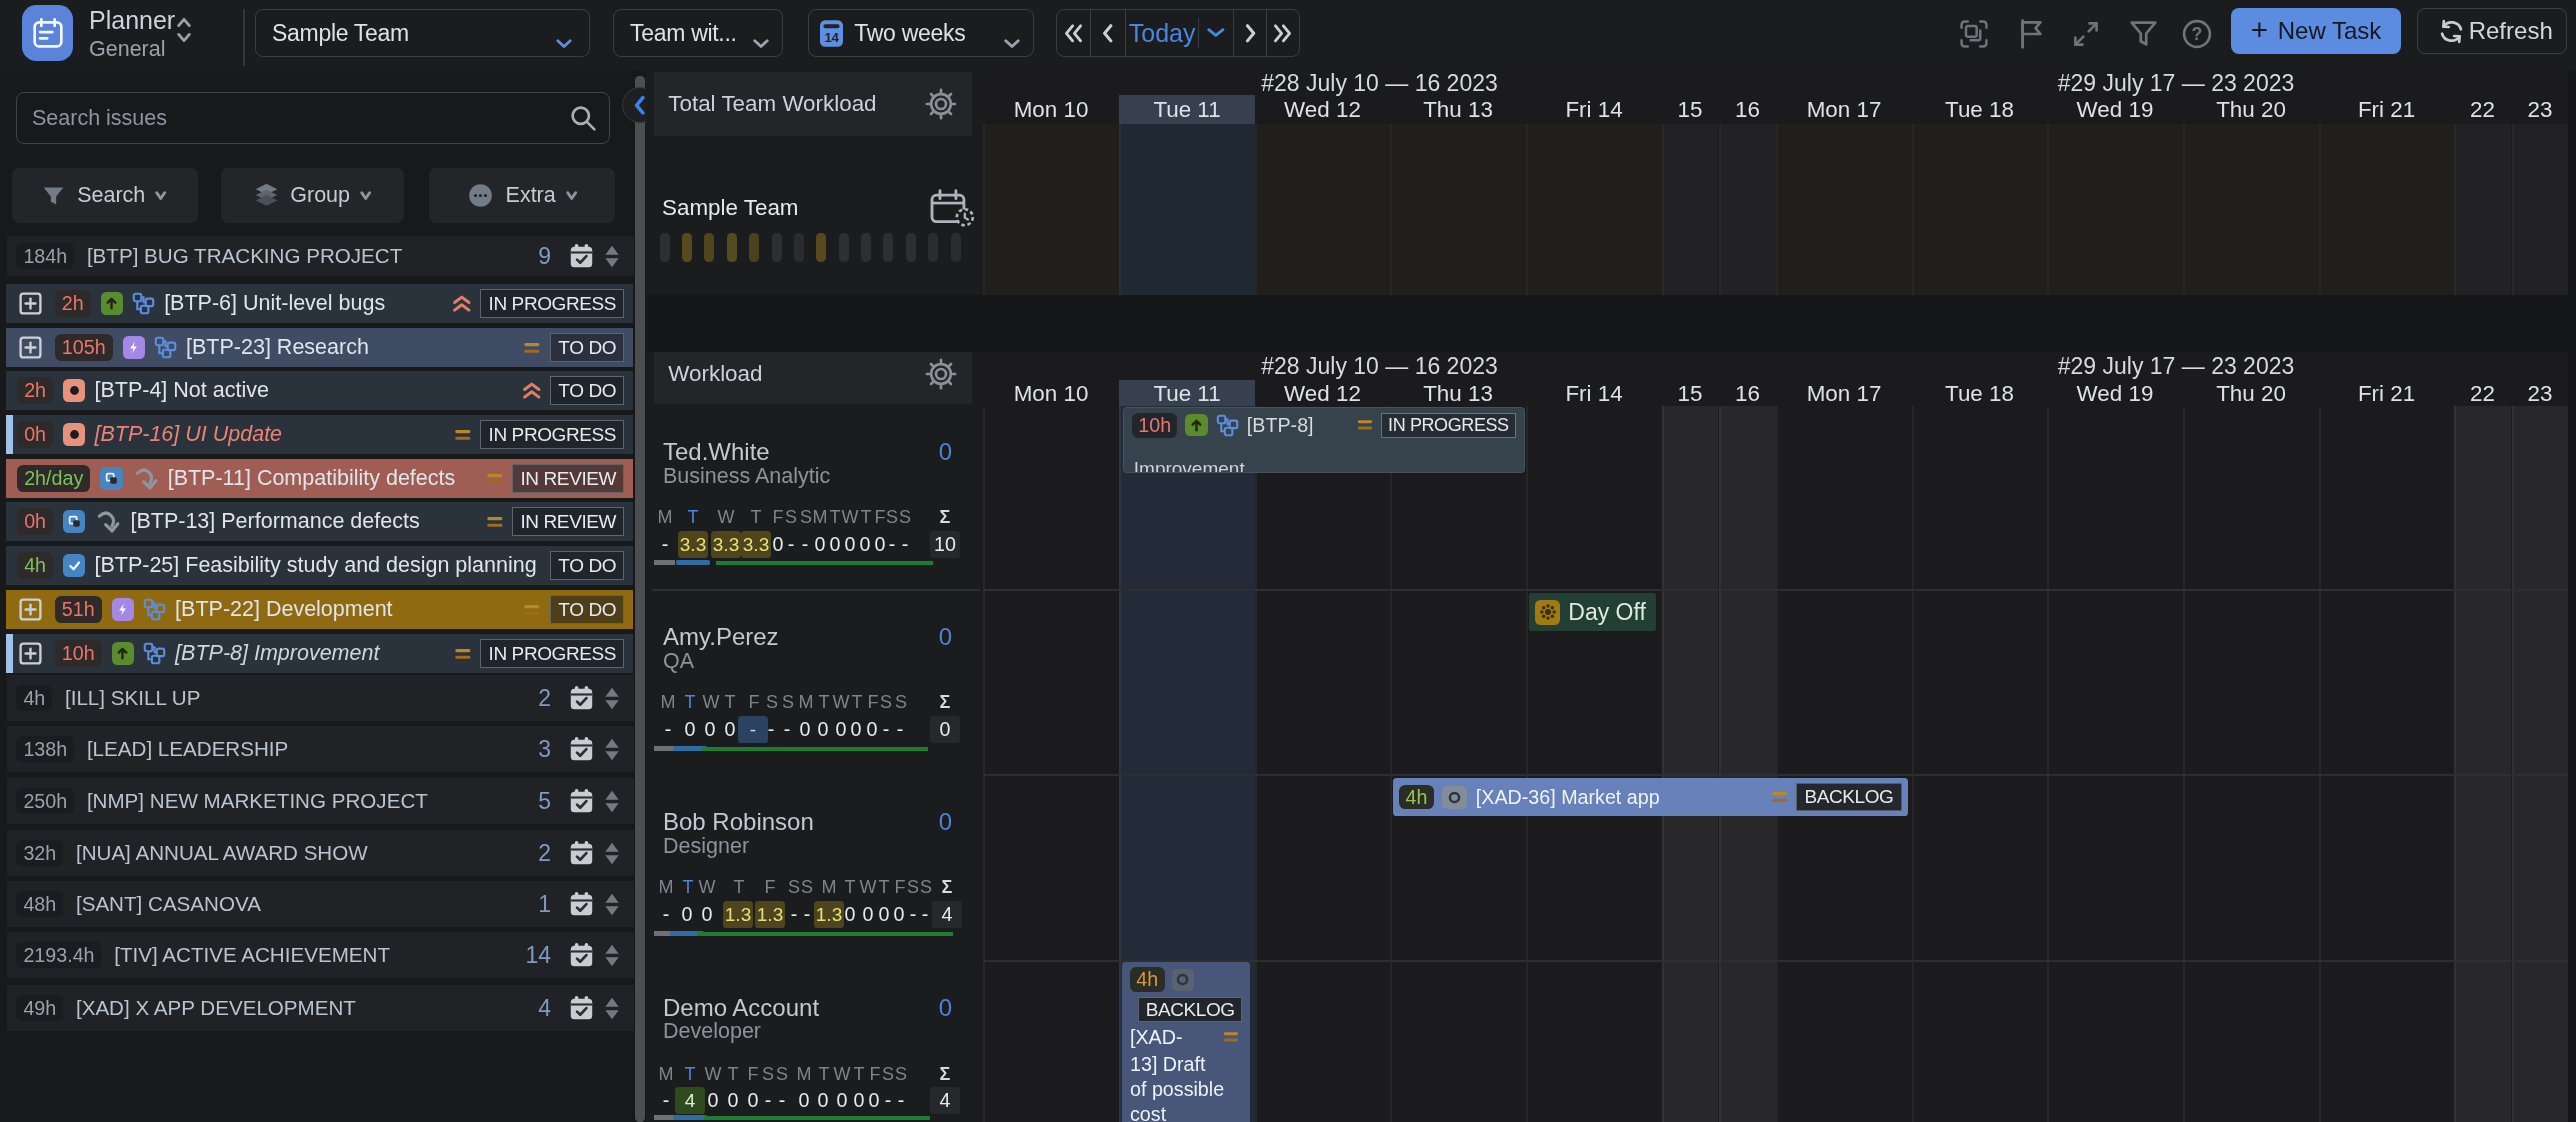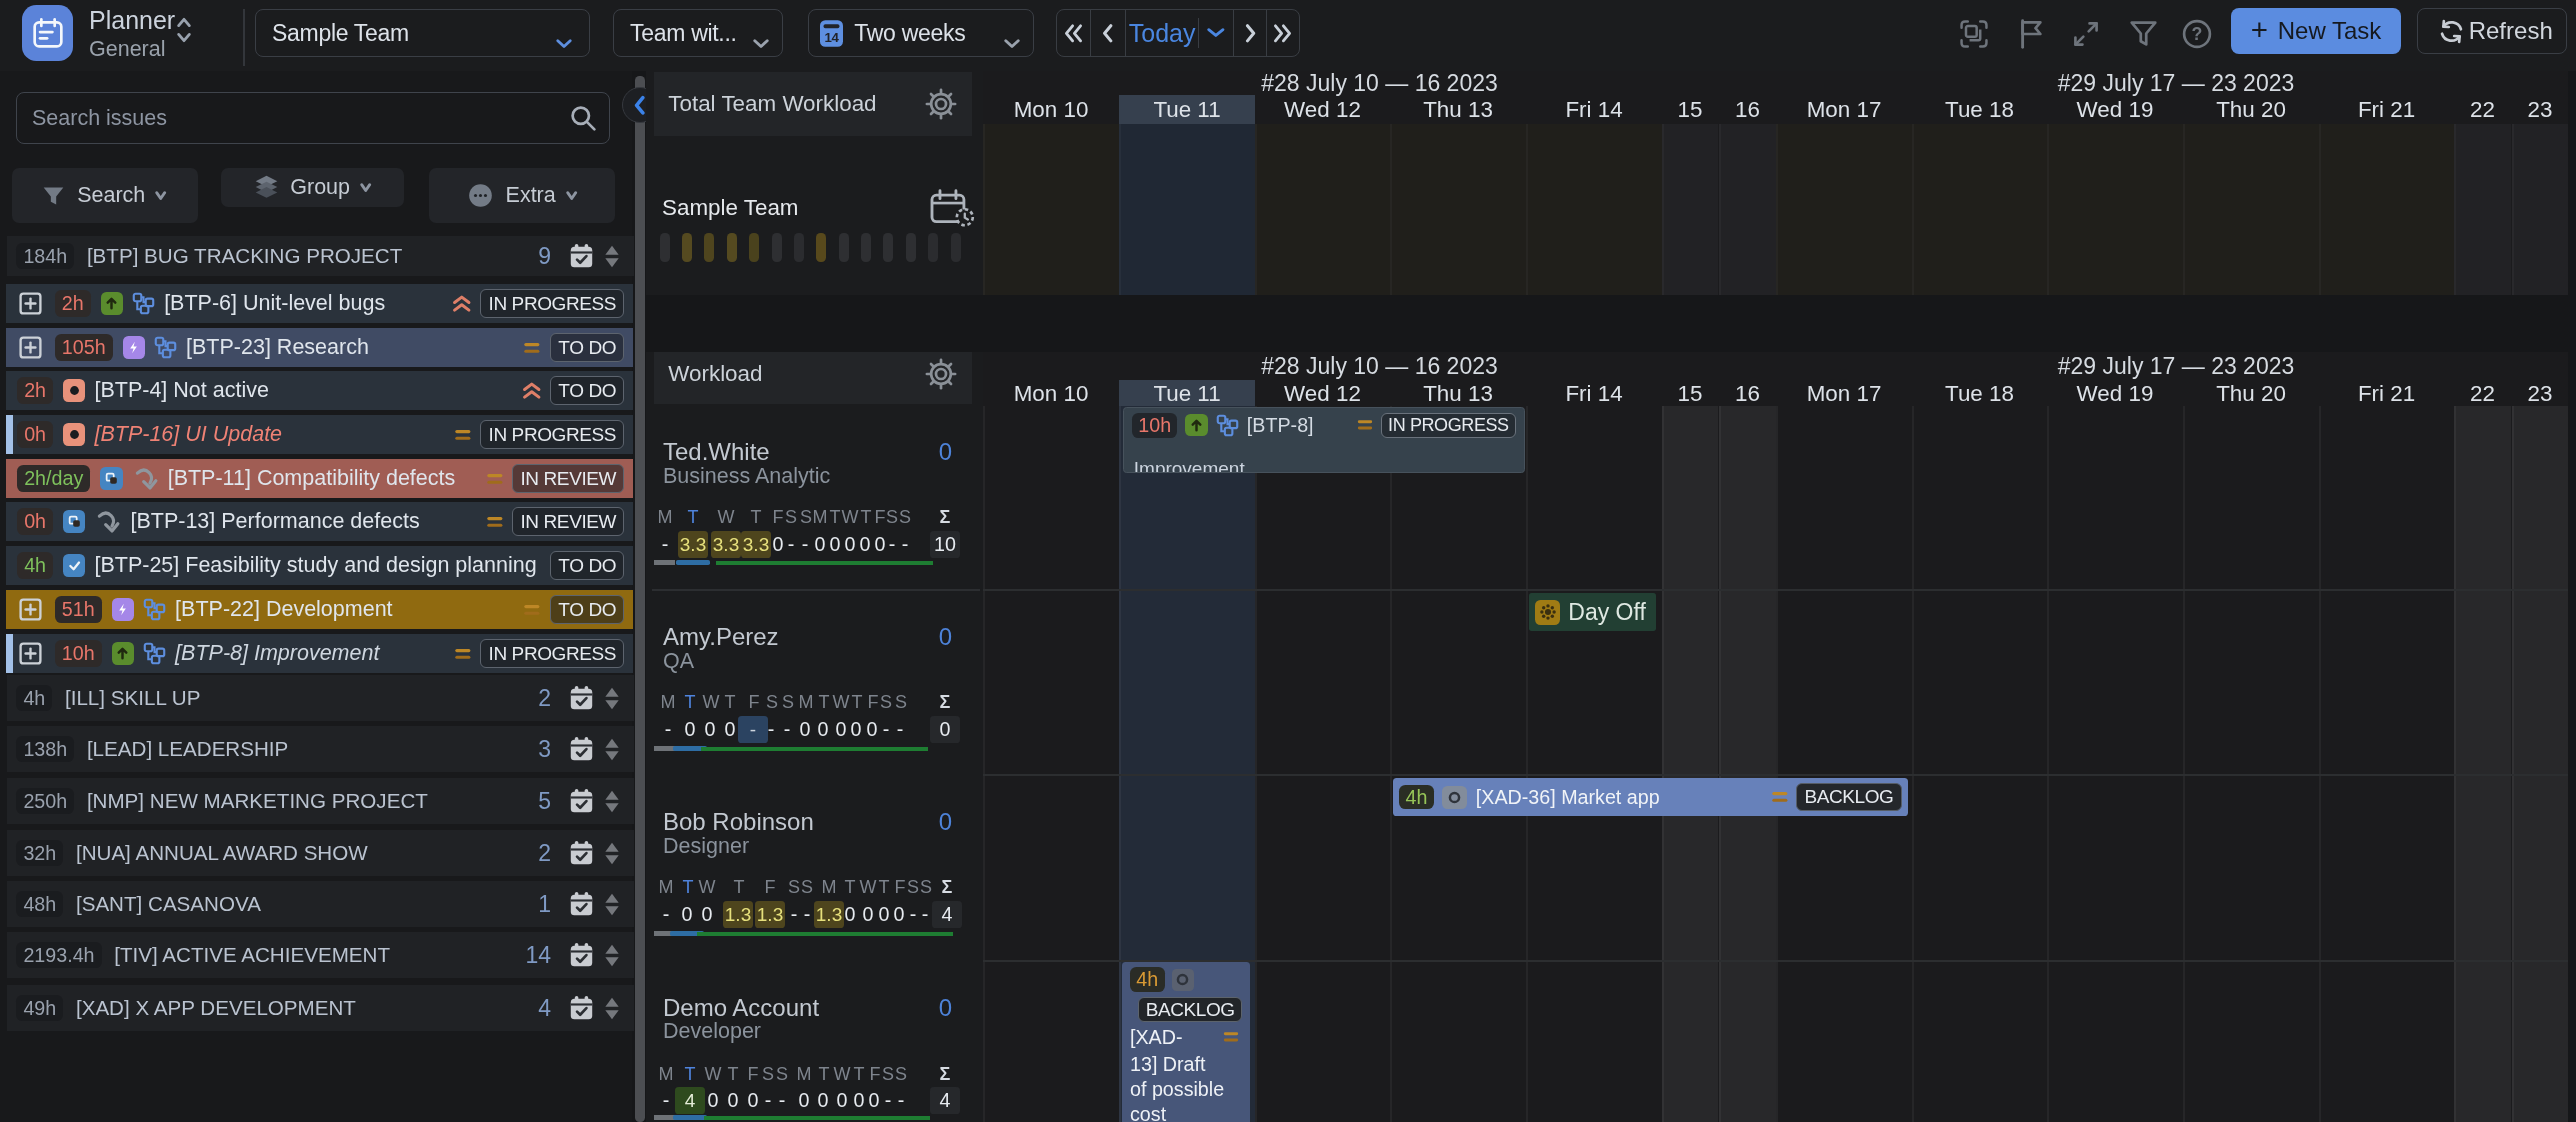--- a/index.html
+++ b/index.html
@@ -1,19 +1,19 @@
 <!DOCTYPE html>
 <html style="font-size:14.3px"><head><meta charset="utf-8"><style>
 *{margin:0;padding:0;box-sizing:border-box}
 html,body{width:2576px;height:1122px;overflow:hidden;background:#161719;font-family:"Liberation Sans",sans-serif;color:#dfe4ea}
 .abs{position:absolute}
 .row{display:flex;align-items:center}
 .cic{display:inline-flex;width:22.4px;height:22.4px;border-radius:5.4px;align-items:center;justify-content:center;flex:none}
 .chip{display:inline-flex;align-items:center;border-radius:6.3px;background:#2e2a29;padding:1.8px 7.2px;font-size:19.7px;flex:none}
-.status{display:inline-flex;align-items:center;border:1.3px solid #5d646e;border-radius:6px;background:rgba(24,27,31,.55);padding:2.2px 7.2px;font-size:19px;letter-spacing:-0.4px;color:#e7ebf0;white-space:nowrap;flex:none}
+.status{display:inline-flex;align-items:center;border:1.3px solid #5d646e;border-radius:0;background:rgba(24,27,31,.55);padding:2.2px 7.2px;font-size:19px;letter-spacing:-0.4px;color:#e7ebf0;white-space:nowrap;flex:none}
 .sel{position:absolute;top:9px;height:48px;border:1.3px solid #3a3e45;border-radius:8px;display:flex;align-items:center;font-size:23px;letter-spacing:-0.3px;color:#dde2e9}
 </style></head><body>
 <div class="abs" style="left:0;top:0;width:2576px;height:71px;background:#1b1c1e"></div>
 <div class="abs" style="left:22.4px;top:4.5px;width:51px;height:56px;border-radius:14.3px;background:#5b83d9;display:flex;align-items:center;justify-content:center">
     <svg width="32" height="32" viewBox="0 0 36 36" style="">
       <rect x="3" y="6" width="30" height="27" rx="5" fill="none" stroke="#f4f7fb" stroke-width="3"></rect>
       <line x1="10.5" y1="2.5" x2="10.5" y2="10" stroke="#f4f7fb" stroke-width="3" stroke-linecap="round"></line>
       <line x1="25.5" y1="2.5" x2="25.5" y2="10" stroke="#f4f7fb" stroke-width="3" stroke-linecap="round"></line>
       <line x1="9" y1="17" x2="23" y2="17" stroke="#f4f7fb" stroke-width="3" stroke-linecap="round"></line>
       <line x1="9" y1="24" x2="17" y2="24" stroke="#f4f7fb" stroke-width="3" stroke-linecap="round"></line>
@@ -128,21 +128,21 @@
       </svg></span></div>
 <div class="abs row" style="left:11.6px;top:168px;width:186px;height:55px;background:#232529;border-radius:7.2px;justify-content:center;font-size:21.5px;color:#c6ccd4">
     <svg width="25" height="25" viewBox="0 0 28 28" style="">
       <path d="M3 5 H25 L17 15 V24 L11 21 V15 Z" fill="#737b86"></path>
     </svg>
     <span style="margin:0 9px 0 10.7px">Search</span>
     <svg width="13.4" height="11.6" viewBox="0 0 15 13" style="">
       <path d="M3 3 L7.5 9.5 L12 3" fill="none" stroke="#8d95a1" stroke-width="3.2" stroke-linecap="round" stroke-linejoin="round"></path>
     </svg>
   </div>
-<div class="abs row" style="left:221px;top:168px;width:183px;height:39px;background:#232529;border-radius:7.2px;justify-content:center;font-size:21.5px;color:#c6ccd4">
+<div class="abs row" style="left:221px;top:168px;width:183px;height:55px;background:#232529;border-radius:7.2px;justify-content:center;font-size:21.5px;color:#c6ccd4">
     <svg width="27" height="27" viewBox="0 0 30 30" style="">
       <path d="M15 2 L27 8 L15 14 L3 8 Z" fill="#737b86"></path>
       <path d="M3 14.5 L15 20.5 L27 14.5 L15 8.5 Z" fill="#5d646e"></path>
       <path d="M3 20.5 L15 26.5 L27 20.5 L15 14.5 Z" fill="#4a5059"></path>
     </svg>
     <span style="margin:0 9px 0 10.7px">Group</span>
     <svg width="13.4" height="11.6" viewBox="0 0 15 13" style="">
       <path d="M3 3 L7.5 9.5 L12 3" fill="none" stroke="#8d95a1" stroke-width="3.2" stroke-linecap="round" stroke-linejoin="round"></path>
     </svg>
   </div>

